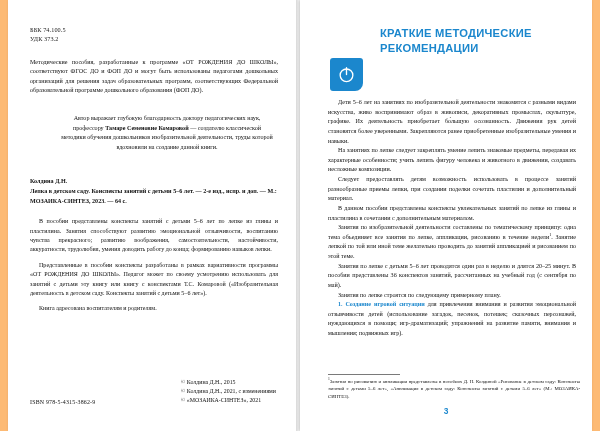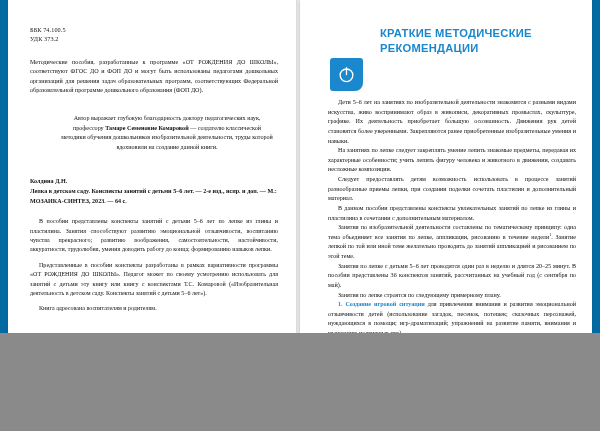--- a/index.html
+++ b/index.html
@@ -3,22 +3,22 @@
 <meta charset="utf-8">
 <style>
   html, body {
     margin: 0;
     padding: 0;
     background: #8a8a8a;
   }
   #page {
     position: relative;
     width: 600px;
-    height: 333px;
-    background: #0369a1;
+    height: 431px;
+    background: #fdba74;
     overflow: hidden;
     font-family: "Liberation Serif", serif;
   }
   .sheet {
     position: absolute;
     top: 0;
     background: #ffffff;
     height: 431px;
   }
   #left-page {

